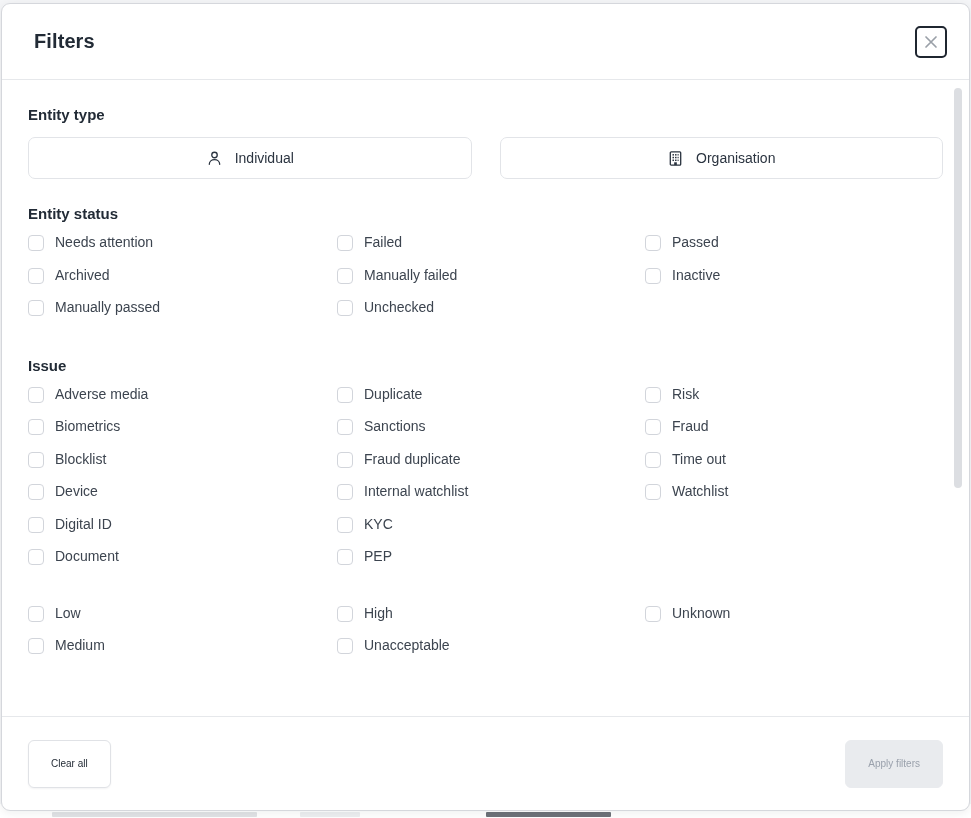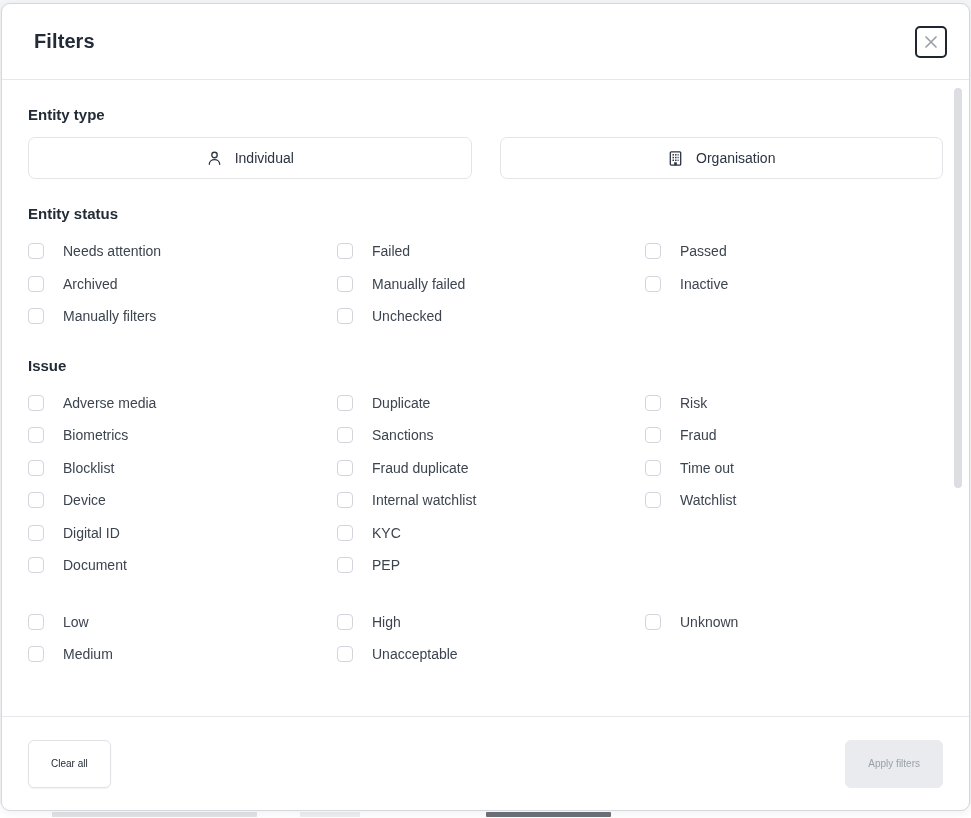--- a/index.html
+++ b/index.html
@@ -140,22 +140,22 @@
 
   
   .checkbox-grid {
     display: grid;
     grid-template-columns: 309px 308px auto;
     row-gap: 0;
     margin-bottom: 24px;
   }
   .checkbox-item {
     display: flex;
-    align-items: center;
-    gap: 19px;
+    align-items: flex-start;
+    gap: 11px;
     height: 32.5px;
     cursor: pointer;
   }
   .checkbox-box {
     width: 16px;
     height: 16px;
     flex: 0 0 16px;
     border: 1px solid #d2d5db;
     border-radius: 4px;
     background: #ffffff;
@@ -304,21 +304,21 @@
           <div class="checkbox-item">
               <span class="checkbox-box"></span>
               <span class="checkbox-label">Manually failed</span>
             </div>
           <div class="checkbox-item">
               <span class="checkbox-box"></span>
               <span class="checkbox-label">Inactive</span>
             </div>
           <div class="checkbox-item">
               <span class="checkbox-box"></span>
-              <span class="checkbox-label">Manually filters</span>
+              <span class="checkbox-label">Manually passed</span>
             </div>
           <div class="checkbox-item">
               <span class="checkbox-box"></span>
               <span class="checkbox-label">Unchecked</span>
             </div>
           <div class="checkbox-item empty">
               <span class="checkbox-box"></span>
               <span class="checkbox-label"></span>
             </div>
         </div>

